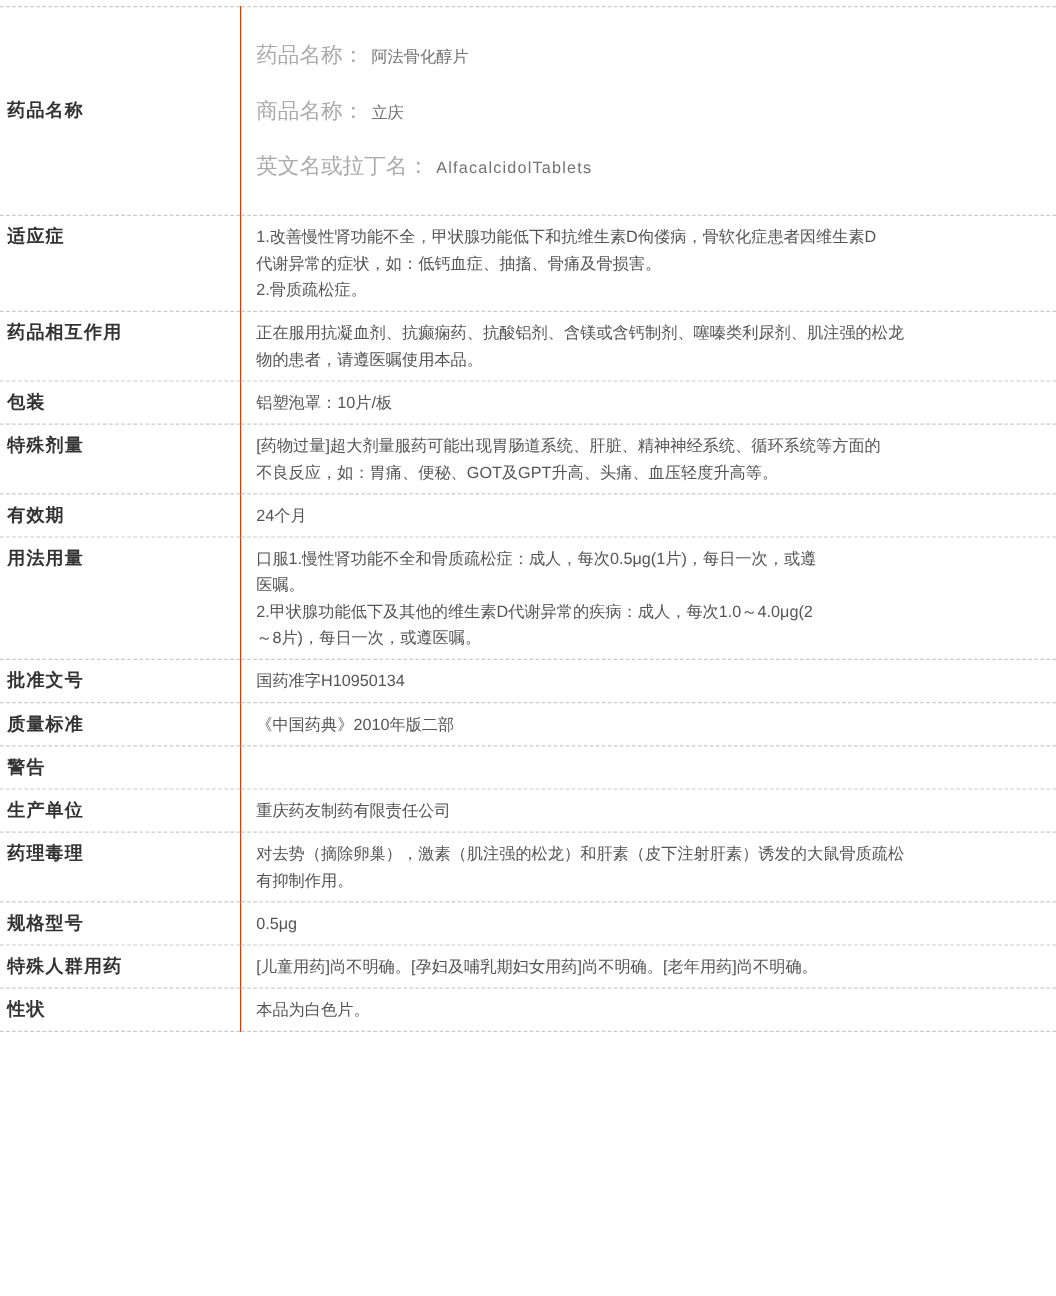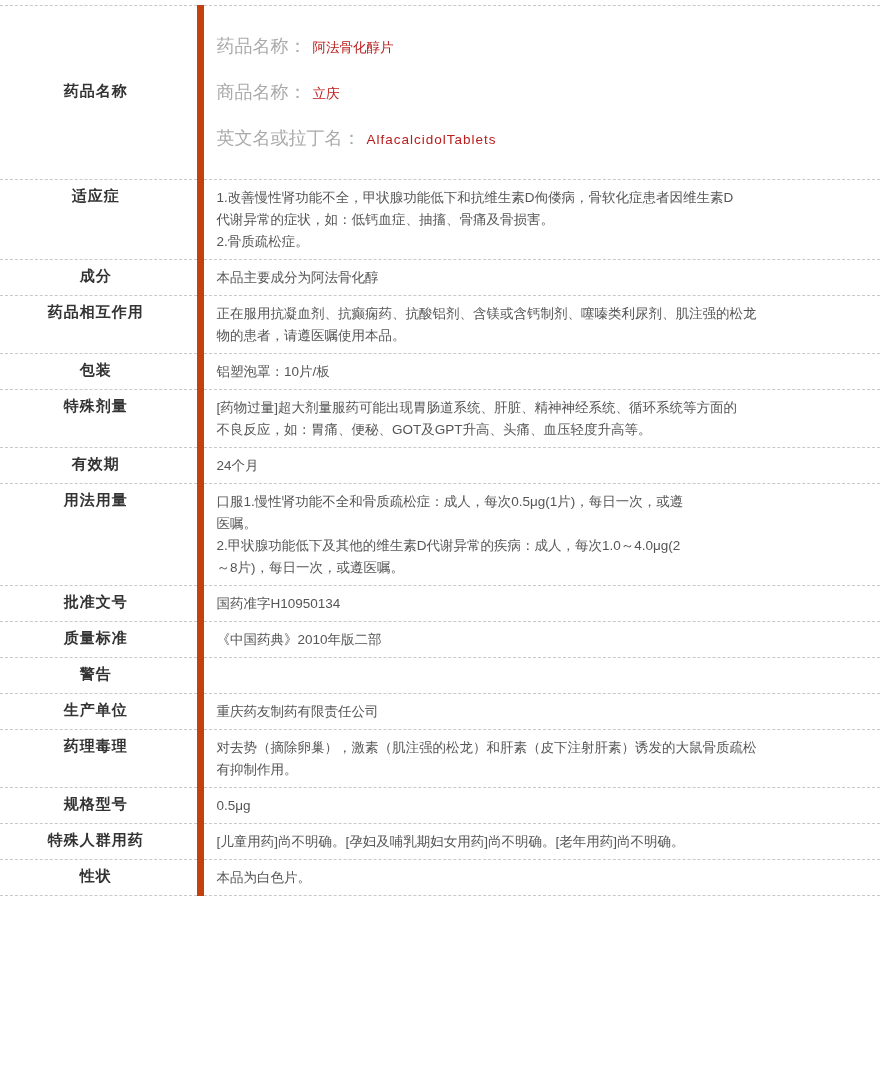--- a/index.html
+++ b/index.html
@@ -22,45 +22,44 @@
     table-layout: fixed;
   }
   table.drug-table tr {
     border-top: 1px dashed #c9c9c9;
   }
   table.drug-table tr:last-child {
     border-bottom: 1px dashed #c9c9c9;
   }
   td.lbl {
     width: 200px;
-    border-right: 7px solid #c2410c;
-    text-align: center;
+    border-right: 1px solid #c2410c;
+    text-align: left;
     vertical-align: top;
     padding: 7px 11px 6px 6px;
     font-size: 15px;
     font-weight: bold;
     color: #333333;
     line-height: 22px;
     letter-spacing: 1px;
     box-sizing: border-box;
-    font-family: Liberation Mono, monospace;
   }
   td.lbl.mid { vertical-align: middle; }
   td.val {
     vertical-align: top;
     padding: 7px 10px 6px 13px;
     font-size: 13.5px;
     color: #555555;
     line-height: 22px;
     white-space: pre-line;
     box-sizing: border-box;
   }
   .field { line-height: 22px; white-space: normal; }
   .fkey  { color: #aaaaaa; font-size: 18px; margin-right: 6px; }
-  .fval  { color: #b91c1c; font-size: 13.5px; }
+  .fval  { color: #737373; font-size: 13.5px; }
   .fval.en { letter-spacing: 1px; }
 </style>
 </head>
 <body>
 
 <div class="page">
   <table class="drug-table">
     <tbody>
       <tr>
         <td class="lbl mid">药品名称</td>
@@ -68,24 +67,20 @@
           <div class="field"><span class="fkey">药品名称：</span><span class="fval">阿法骨化醇片</span></div>
           <div class="field"><span class="fkey">商品名称：</span><span class="fval">立庆</span></div>
           <div class="field"><span class="fkey">英文名或拉丁名：</span><span class="fval en">AlfacalcidolTablets</span></div>
         </td>
       </tr>
       <tr>
         <td class="lbl">适应症</td>
         <td class="val">1.改善慢性肾功能不全，甲状腺功能低下和抗维生素D佝偻病，骨软化症患者因维生素D
 代谢异常的症状，如：低钙血症、抽搐、骨痛及骨损害。
 2.骨质疏松症。</td>
-      </tr>
-      <tr>
-        <td class="lbl">成分</td>
-        <td class="val">本品主要成分为阿法骨化醇</td>
       </tr>
       <tr>
         <td class="lbl">药品相互作用</td>
         <td class="val">正在服用抗凝血剂、抗癫痫药、抗酸铝剂、含镁或含钙制剂、噻嗪类利尿剂、肌注强的松龙
 物的患者，请遵医嘱使用本品。</td>
       </tr>
       <tr>
         <td class="lbl">包装</td>
         <td class="val">铝塑泡罩：10片/板</td>
       </tr>

